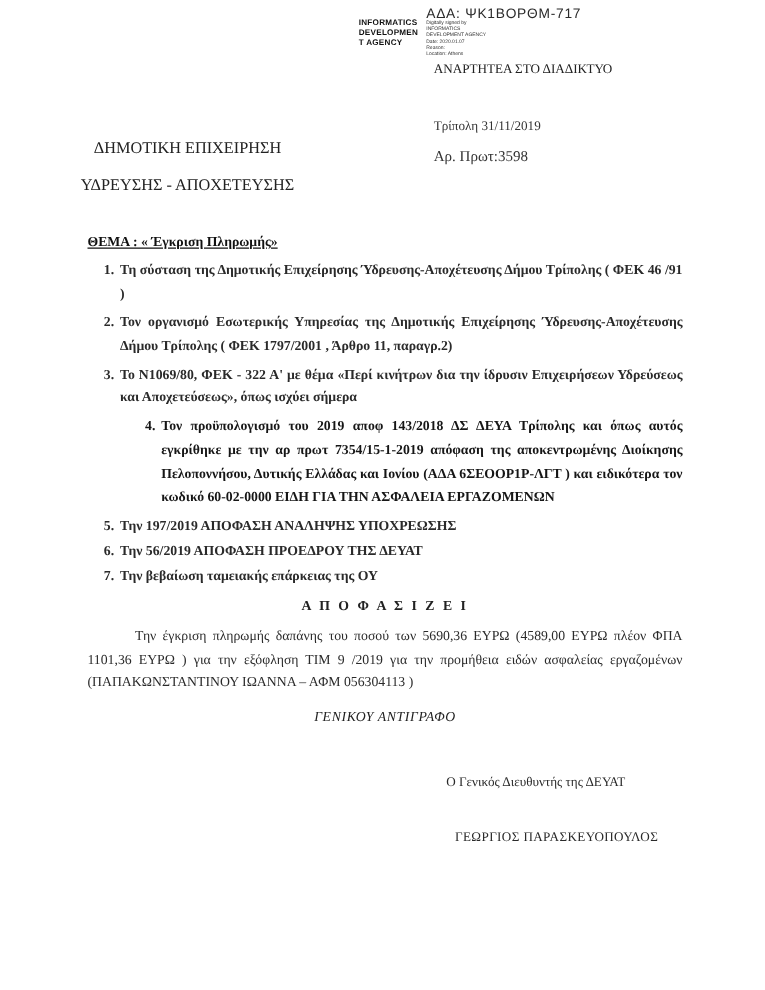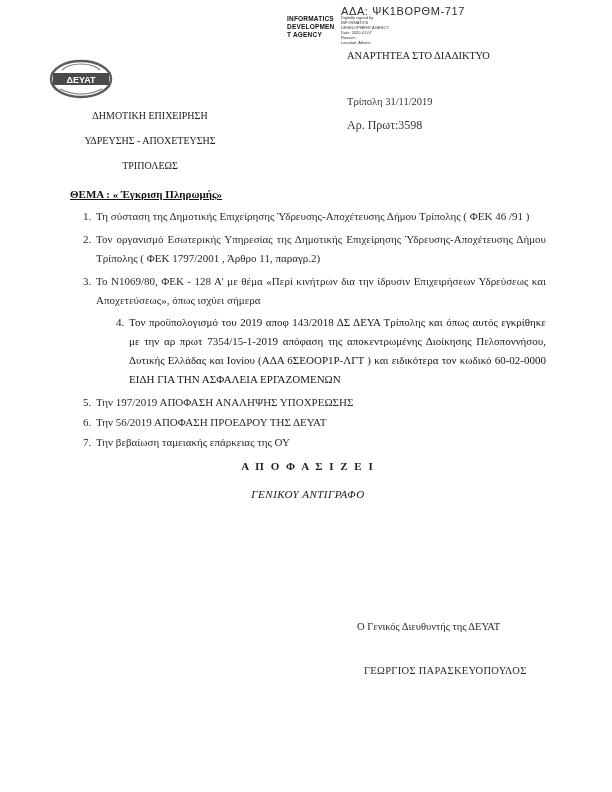--- a/index.html
+++ b/index.html
@@ -20,35 +20,35 @@
   }
 
   .stamp{position:absolute;top:15px;left:287px;display:flex;gap:4px;align-items:flex-start;}
   .stamp-name{font-weight:bold;font-size:6.5px;line-height:1.2;color:#111;width:50px;letter-spacing:.2px;}
   .stamp-details{font-size:4px;line-height:1.25;color:#333;width:64px;}
 
   .anartitea{position:absolute;top:50px;left:347px;font-size:10.5px;color:#222;}
 
   .logo{position:absolute;top:58px;left:48px;}
 
-  .org-block{position:absolute;top:110px;left:52px;width:196px;text-align:center;font-size:10px;color:#222;}
+  .org-block{position:absolute;top:110px;left:52px;width:196px;text-align:center;font-size:13px;color:#222;}
   .org-block .org-line{margin-bottom:14px;}
 
   .city-date{position:absolute;top:96px;left:347px;font-size:10.5px;color:#333;}
   .protocol{position:absolute;top:118px;left:347px;font-size:12px;color:#333;}
 
   .content{
     position:absolute;top:185px;left:70px;width:476px;
     font-size:11px;line-height:1.72;color:#2a2a2a;
   }
   .subject{font-weight:bold;color:#111;}
   .subject .u{text-decoration:underline;}
   .doc-title{text-align:center;font-weight:bold;color:#222;margin-top:1px;}
   .intro{margin-top:3px;}
-  ol.considerations{margin:3px 0 0 0;padding-left:24px;}
+  ol.considerations{margin:3px 0 0 0;padding-left:24px;font-weight:bold;}
   ol.considerations li{margin-bottom:4px;text-align:justify;padding-left:2px;}
   ol.considerations li.short{margin-bottom:1px;text-align:left;}
   ol.considerations li.dark{color:#161616;margin-left:33px;}
   .decides{text-align:center;font-weight:bold;letter-spacing:2px;color:#222;margin:5px 0 5px 0;}
   .decision{margin:0;text-indent:38px;text-align:justify;}
   .certified{text-align:center;font-style:italic;color:#222;margin-top:9px;letter-spacing:.5px;}
 
   .signer-title{position:absolute;top:621px;left:357px;font-size:10.5px;color:#2a2a2a;}
   .signer-name{position:absolute;top:665px;left:364px;font-size:10.5px;color:#2a2a2a;letter-spacing:.3px;}
 </style>
@@ -70,58 +70,49 @@
       <div>INFORMATICS</div>
       <div>DEVELOPMENT AGENCY</div>
       <div>Date: 2020.01.07</div>
       <div>Reason:</div>
       <div>Location: Athens</div>
     </div>
   </div>
 
   <div class="anartitea">ΑΝΑΡΤΗΤΕΑ ΣΤΟ ΔΙΑΔΙΚΤΥΟ</div>
 
-  <div class="logo">
-    <svg width="66" height="42" viewBox="0 0 66 42">
-      <ellipse cx="33" cy="21" rx="30" ry="18" fill="none" stroke="#5a5a5a" stroke-width="2.5"></ellipse>
-      <path d="M14 12 q6 -6 19 -6 q13 0 19 6" fill="none" stroke="#777" stroke-width="1.2"></path>
-      <path d="M12 31 q10 5 21 5 q11 0 21 -5" fill="none" stroke="#777" stroke-width="1.2"></path>
-      <rect x="5" y="15" width="56" height="12" fill="#4a4a4a"></rect>
-      <text x="33" y="24.5" text-anchor="middle" font-family="Liberation Sans, sans-serif" font-size="9" font-weight="bold" fill="#ffffff">ΔΕΥΑΤ</text>
-    </svg>
-  </div>
 
   <div class="org-block">
     <div class="org-line">ΔΗΜΟΤΙΚΗ ΕΠΙΧΕΙΡΗΣΗ</div>
     <div class="org-line">ΥΔΡΕΥΣΗΣ - ΑΠΟΧΕΤΕΥΣΗΣ</div>
-    <div class="org-line">ΤΡΙΠΟΛΕΩΣ</div>
   </div>
 
   <div class="city-date">Τρίπολη 31/11/2019</div>
   <div class="protocol">Αρ. Πρωτ:3598</div>
 
   <div class="content">
     <div class="subject">
       <span class="u">ΘΕΜΑ : « Έγκριση Πληρωμής»</span>
     </div>
 
 
 
     <ol class="considerations">
       <li>Τη σύσταση της Δημοτικής Επιχείρησης Ύδρευσης-Αποχέτευσης Δήμου Τρίπολης ( ΦΕΚ 46 /91 )</li>
       <li>Τον οργανισμό Εσωτερικής Υπηρεσίας της Δημοτικής Επιχείρησης Ύδρευσης-Αποχέτευσης Δήμου Τρίπολης ( ΦΕΚ 1797/2001 , Άρθρο 11, παραγρ.2)</li>
-      <li>Το Ν1069/80, ΦΕΚ - 128 Α' με θέμα «Περί κινήτρων δια την ίδρυσιν Επιχειρήσεων Υδρεύσεως και Αποχετεύσεως», όπως ισχύει σήμερα</li>
+      <li>Το Ν1069/80, ΦΕΚ - 322 Α' με θέμα «Περί κινήτρων δια την ίδρυσιν Επιχειρήσεων Υδρεύσεως και Αποχετεύσεως», όπως ισχύει σήμερα</li>
       <li class="dark">Τον προϋπολογισμό του 2019 αποφ 143/2018 ΔΣ ΔΕΥΑ Τρίπολης και όπως αυτός εγκρίθηκε με την αρ πρωτ 7354/15-1-2019 απόφαση της αποκεντρωμένης Διοίκησης Πελοποννήσου, Δυτικής Ελλάδας και Ιονίου (ΑΔΑ 6ΣΕΟΟΡ1Ρ-ΛΓΤ ) και ειδικότερα τον κωδικό 60-02-0000 ΕΙΔΗ ΓΙΑ ΤΗΝ ΑΣΦΑΛΕΙΑ ΕΡΓΑΖΟΜΕΝΩΝ</li>
       <li class="short">Την 197/2019  ΑΠΟΦΑΣΗ  ΑΝΑΛΗΨΗΣ ΥΠΟΧΡΕΩΣΗΣ</li>
       <li class="short">Την 56/2019  ΑΠΟΦΑΣΗ ΠΡΟΕΔΡΟΥ ΤΗΣ ΔΕΥΑΤ</li>
       <li class="short">Την βεβαίωση ταμειακής επάρκειας της ΟΥ</li>
     </ol>
 
     <div class="decides">Α Π Ο Φ Α Σ Ι Ζ Ε Ι</div>
 
+    <p class="decision">Την έγκριση πληρωμής δαπάνης του ποσού των 5690,36 ΕΥΡΩ (4589,00 ΕΥΡΩ  πλέον ΦΠΑ 1101,36 ΕΥΡΩ ) για την εξόφληση  ΤΙΜ 9 /2019 για  την  προμήθεια ειδών ασφαλείας εργαζομένων  (ΠΑΠΑΚΩΝΣΤΑΝΤΙΝΟΥ ΙΩΑΝΝΑ  – ΑΦΜ 056304113 )</p>
 
     <div class="certified">ΓΕΝΙΚΟΥ ΑΝΤΙΓΡΑΦΟ</div>
   </div>
 
   <div class="signer-title">Ο Γενικός Διευθυντής της ΔΕΥΑΤ</div>
   <div class="signer-name">ΓΕΩΡΓΙΟΣ ΠΑΡΑΣΚΕΥΟΠΟΥΛΟΣ</div>
 
 </div>
 
 </body></html>

